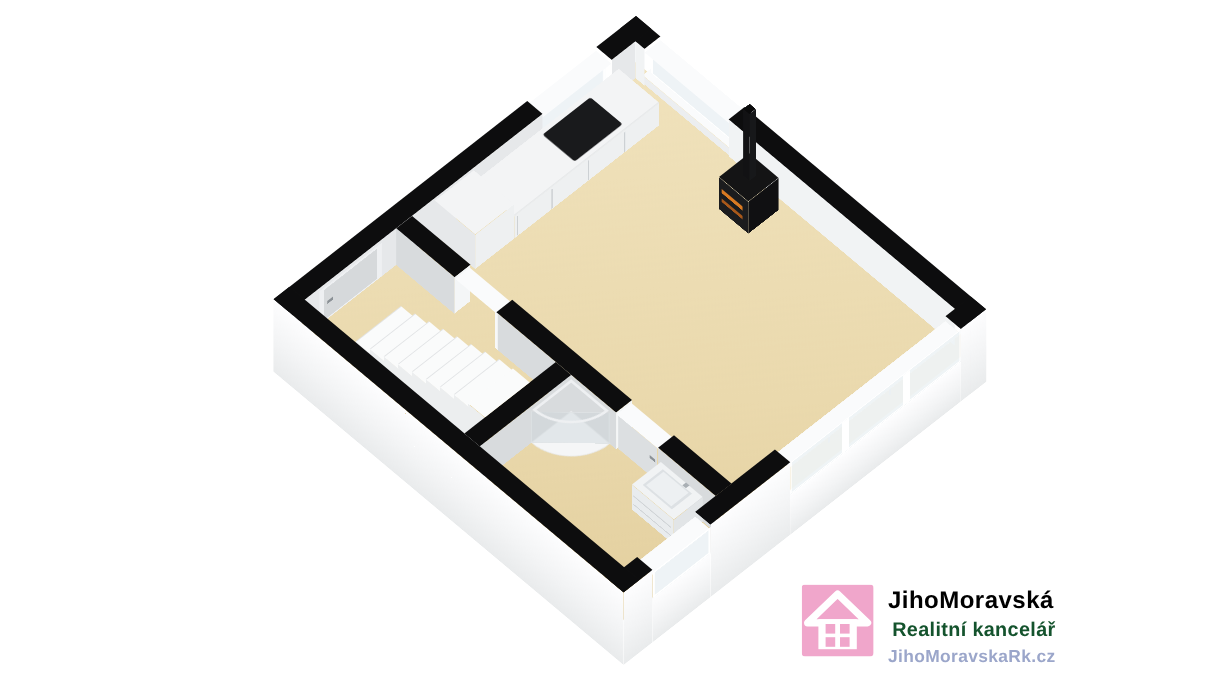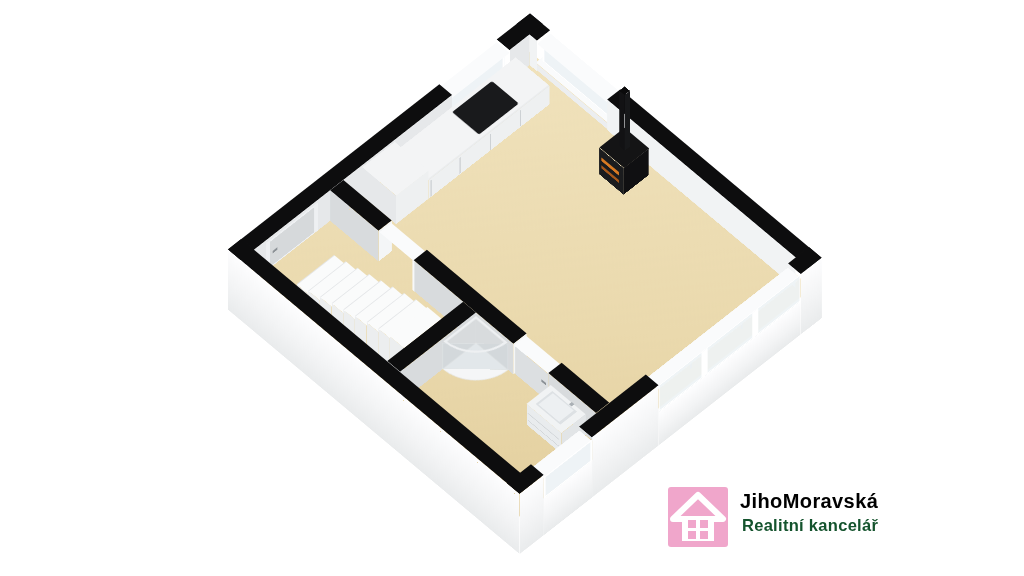--- a/index.html
+++ b/index.html
@@ -134,15 +134,16 @@
         <rect x="14" y="29" width="32" height="25" fill="#ffffff"></rect>
         <rect x="20" y="33" width="8" height="8" fill="#f0a6cb"></rect>
         <rect x="32" y="33" width="8" height="8" fill="#f0a6cb"></rect>
         <rect x="20" y="44" width="8" height="8" fill="#f0a6cb"></rect>
         <rect x="32" y="44" width="8" height="8" fill="#f0a6cb"></rect>
       </svg>
     </div>
     <div class="brand-text">
       <div class="brand-line1" style="color: #000000;">JihoMoravská</div>
       <div class="brand-line2" style="color: #14532d; text-align: right;">Realitní kancelář</div>
+      <div class="brand-line3" style="color: rgb(155, 166, 202);">JihoMoravskaRk.cz</div>
     </div>
   </div>
 </div>
 
 </body></html>

